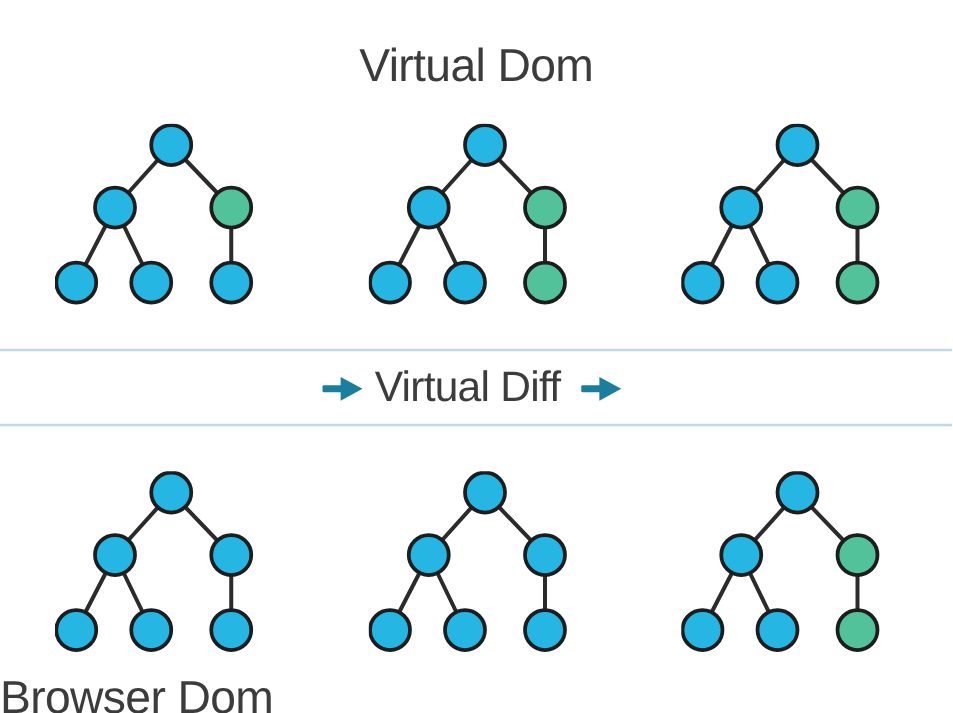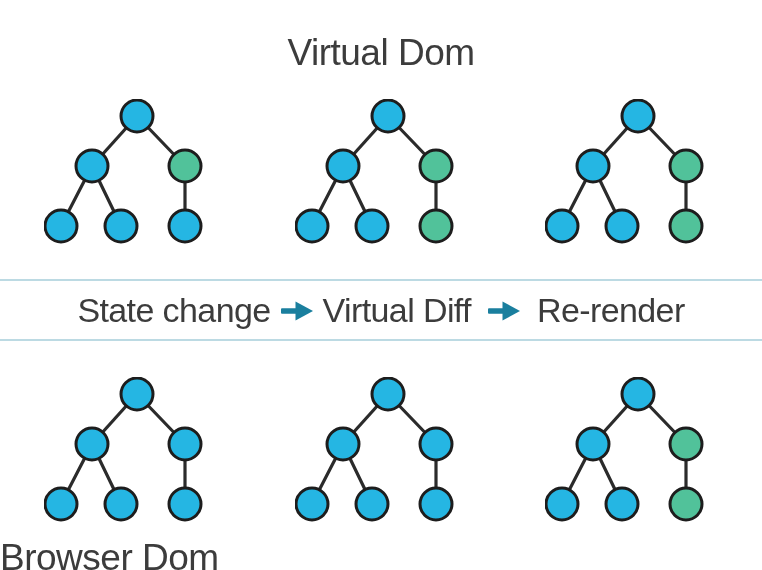--- a/index.html
+++ b/index.html
@@ -120,35 +120,33 @@
         <circle cx="93" cy="17" r="16" class="node blue"></circle>
         <circle cx="48" cy="67" r="16" class="node blue"></circle>
         <circle cx="141" cy="67" r="16" class="node green"></circle>
         <circle cx="17" cy="127" r="16" class="node blue"></circle>
         <circle cx="77" cy="127" r="16" class="node blue"></circle>
         <circle cx="141" cy="127" r="16" class="node green"></circle>
       </svg>
   </div>
 
   <div class="band">
-    <span class="step">State change</span>
     <span class="arrow-icon">
       <svg width="34" height="22" viewBox="0 0 34 22" xmlns="http://www.w3.org/2000/svg">
         <rect x="1" y="8.2" width="17" height="5.6" rx="1" fill="currentColor"></rect>
         <polygon points="15.5,1.5 33,11 15.5,20.5" fill="currentColor"></polygon>
       </svg>
     </span>
     <span class="step">Virtual Diff</span>
     <span class="arrow-icon wide">
       <svg width="34" height="22" viewBox="0 0 34 22" xmlns="http://www.w3.org/2000/svg">
         <rect x="1" y="8.2" width="17" height="5.6" rx="1" fill="currentColor"></rect>
         <polygon points="15.5,1.5 33,11 15.5,20.5" fill="currentColor"></polygon>
       </svg>
     </span>
-    <span class="step">Re-render</span>
   </div>
 
   <div class="tree-row bottom">
     <svg class="tree" width="160" height="150" viewBox="0 0 160 150" xmlns="http://www.w3.org/2000/svg">
         <line x1="93" y1="17" x2="48" y2="67" class="edge"></line>
         <line x1="93" y1="17" x2="141" y2="67" class="edge"></line>
         <line x1="48" y1="67" x2="17" y2="127" class="edge"></line>
         <line x1="48" y1="67" x2="77" y2="127" class="edge"></line>
         <line x1="141" y1="67" x2="141" y2="127" class="edge"></line>
         <circle cx="93" cy="17" r="16" class="node blue"></circle>

